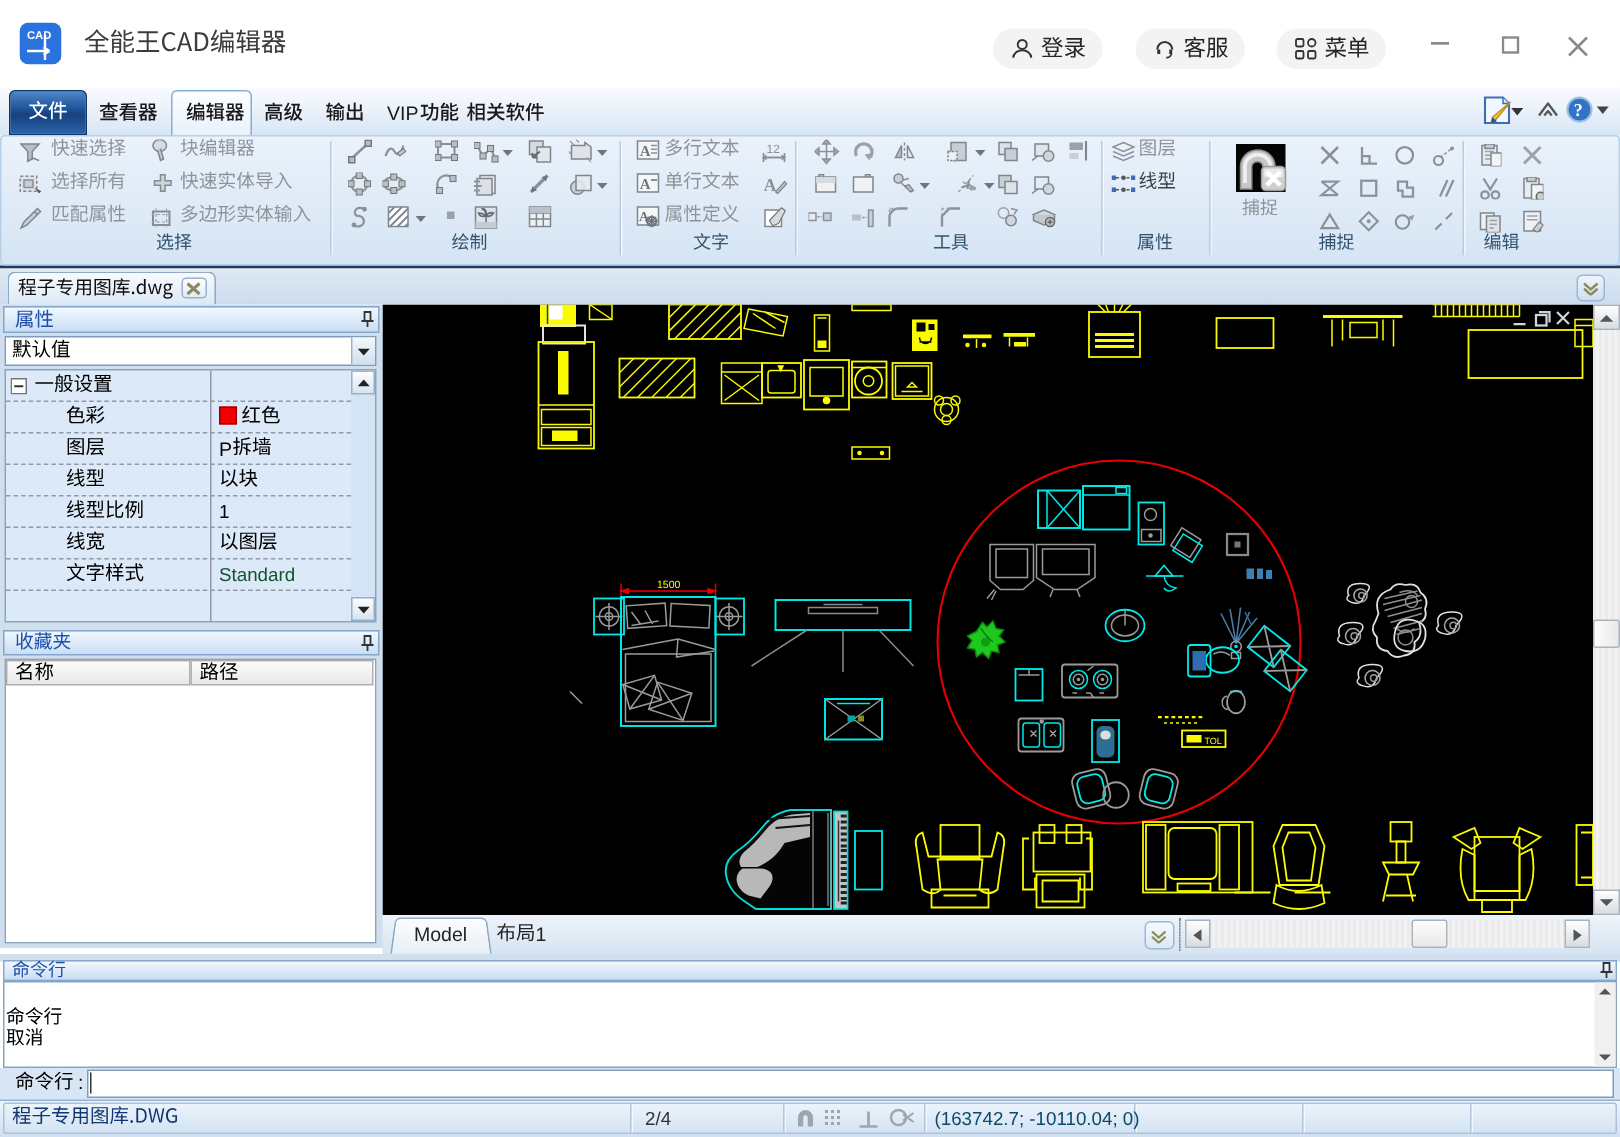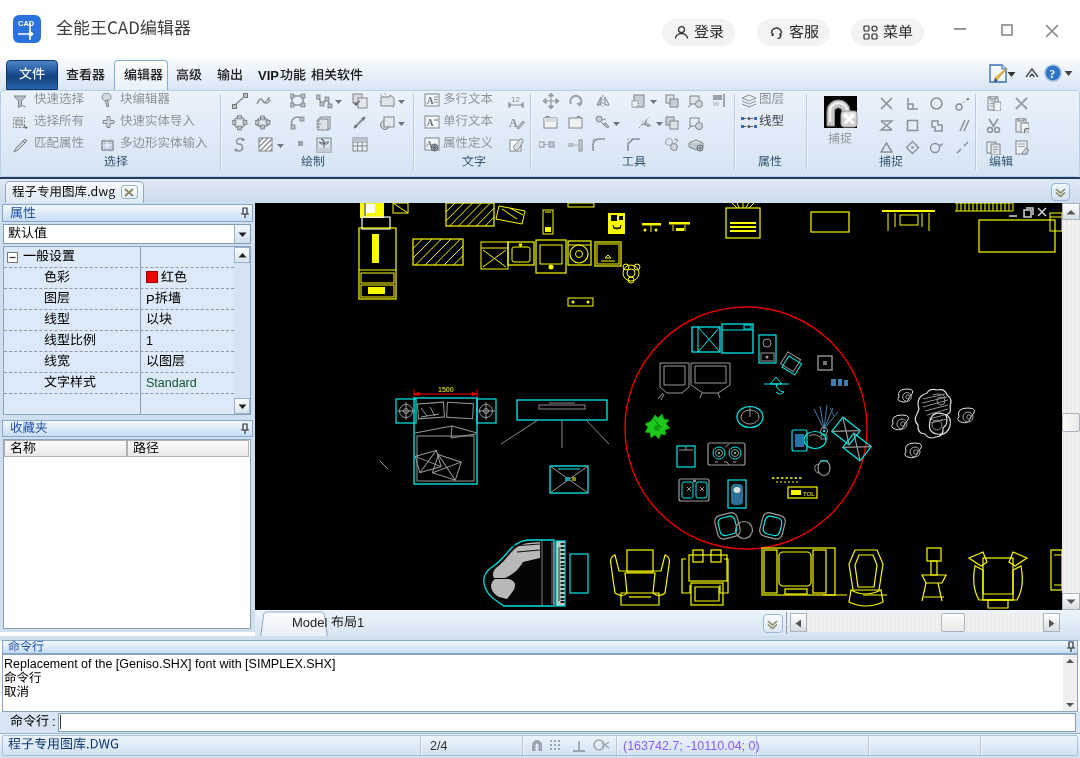--- a/index.html
+++ b/index.html
@@ -62,21 +62,21 @@
     </svg>
 <svg style="position:absolute;left:124px;top:68px;overflow:visible" width="39" height="17">
       <path transform="translate(0,11.4)" d="M0.5 -0.8 0.7 0.3C1.8 -0.1 3.2 -0.7 4.5 -1.3L4.3 -2.2C2.9 -1.7 1.4 -1.1 0.5 -0.8ZM0.8 -5.4C1 -5.5 1.3 -5.6 2.5 -5.8C2 -5 1.6 -4.4 1.4 -4.2C1.1 -3.7 0.8 -3.4 0.5 -3.3C0.6 -3.1 0.8 -2.5 0.9 -2.3C1.1 -2.5 1.6 -2.6 4.4 -3.3C4.4 -3.5 4.3 -4 4.3 -4.3L2.4 -3.9C3.3 -5 4.1 -6.4 4.8 -7.7L3.8 -8.3C3.6 -7.8 3.4 -7.3 3.1 -6.8L1.9 -6.7C2.6 -7.8 3.3 -9.3 3.8 -10.6L2.6 -11C2.2 -9.4 1.4 -7.8 1.1 -7.3C0.9 -6.9 0.7 -6.6 0.4 -6.5C0.5 -6.2 0.7 -5.7 0.8 -5.4ZM8.1 -4.4V-2.7H7.3V-4.4ZM8.9 -4.4H9.7V-2.7H8.9ZM7.8 -10.7C8 -10.4 8.1 -10 8.3 -9.6H5.3V-6.8C5.3 -4.8 5.2 -1.9 4 0.2C4.2 0.3 4.7 0.7 4.9 0.9C5.7 -0.5 6.1 -2.3 6.3 -4V1H7.3V-1.8H8.1V0.7H8.9V-1.8H9.7V0.7H10.4V-1.8H11.2V-0C11.2 0.1 11.2 0.1 11.1 0.1C11 0.1 10.8 0.1 10.6 0.1C10.7 0.3 10.8 0.7 10.8 1C11.3 1 11.6 1 11.9 0.8C12.1 0.7 12.2 0.4 12.2 -0V-5.4L11.2 -5.4H6.4L6.4 -6.4H12V-9.6H9.6C9.5 -10 9.2 -10.6 9 -11.1ZM10.4 -4.4H11.2V-2.7H10.4ZM6.4 -8.6H10.9V-7.4H6.4Z M20.3 -9.7H23.5V-8.6H20.3ZM19.2 -10.6V-7.7H24.6V-10.6ZM14 -4.2C14.1 -4.3 14.5 -4.4 15 -4.4H16.1V-2.7C15.1 -2.5 14.2 -2.4 13.5 -2.3L13.7 -1.1L16.1 -1.5V1.1H17.2V-1.8L18.5 -2L18.4 -3.1L17.2 -2.9V-4.4H18.2V-5.5H17.2V-7.4H16.1V-5.5H15.1C15.4 -6.3 15.7 -7.3 16 -8.3H18.4V-9.5H16.4C16.5 -9.9 16.5 -10.3 16.6 -10.8L15.4 -11C15.4 -10.5 15.3 -10 15.2 -9.5H13.6V-8.3H14.9C14.7 -7.4 14.4 -6.6 14.3 -6.3C14.1 -5.7 13.9 -5.3 13.6 -5.3C13.8 -5 13.9 -4.4 14 -4.2ZM23.4 -6V-5.1H20.4V-6ZM18.2 -1.1 18.4 -0 23.4 -0.4V1.1H24.5V-0.5L25.5 -0.6V-1.6L24.5 -1.5V-6H25.4V-7H18.4V-6H19.3V-1.2ZM23.4 -4.2V-3.2H20.4V-4.2ZM23.4 -2.3V-1.5L20.4 -1.2V-2.3Z M28.7 -9.4H30.6V-7.8H28.7ZM34.2 -9.4H36.2V-7.8H34.2ZM33.9 -6.3C34.4 -6.1 35 -5.8 35.4 -5.5H32.1C32.3 -5.9 32.5 -6.3 32.7 -6.7L31.8 -6.9V-10.4H27.6V-6.8H31.4C31.2 -6.4 31 -5.9 30.6 -5.5H26.6V-4.4H29.6C28.7 -3.7 27.7 -3.1 26.3 -2.6C26.6 -2.4 26.9 -1.9 27 -1.7L27.6 -1.9V1.1H28.8V0.7H30.6V1H31.8V-3H29.5C30.1 -3.4 30.7 -3.9 31.2 -4.4H33.5C34 -3.9 34.6 -3.4 35.2 -3H33.1V1.1H34.3V0.7H36.2V1H37.4V-1.9L37.9 -1.7C38.1 -2 38.4 -2.5 38.7 -2.7C37.4 -3 36 -3.7 35 -4.4H38.4V-5.5H36.1L36.5 -5.9C36.1 -6.2 35.5 -6.5 34.9 -6.8H37.4V-10.4H33.1V-6.8H34.4ZM28.8 -0.3V-1.9H30.6V-0.3ZM34.3 -0.3V-1.9H36.2V-0.3Z" fill="#1a1a1a"></path>
     </svg>
 <svg style="position:absolute;left:176px;top:68px;overflow:visible" width="26" height="17">
       <path transform="translate(0,11.4)" d="M3.8 -7.1H9.2V-6.2H3.8ZM2.6 -8V-5.3H10.5V-8ZM5.6 -10.8 6 -9.7H0.7V-8.6H12.2V-9.7H7.3C7.2 -10.1 7 -10.6 6.8 -11ZM1.2 -4.7V1.1H2.4V-3.7H10.6V-0.1C10.6 0 10.5 0.1 10.4 0.1C10.2 0.1 9.6 0.1 9 0.1C9.2 0.3 9.3 0.7 9.4 1C10.3 1 10.9 1 11.3 0.8C11.7 0.7 11.8 0.5 11.8 -0.1V-4.7ZM3.6 -3V0.4H4.8V-0.2H9.2V-3ZM4.8 -2.1H8.1V-1.1H4.8Z M13.5 -0.8 13.8 0.4C15.1 -0.1 16.7 -0.8 18.2 -1.4L18 -2.4C16.3 -1.8 14.6 -1.2 13.5 -0.8ZM18.2 -10.2V-9H19.6C19.4 -4.9 18.9 -1.6 17.2 0.4C17.5 0.5 18.1 0.9 18.3 1.1C19.3 -0.2 19.9 -2 20.3 -4.1C20.7 -3.2 21.2 -2.4 21.7 -1.7C21 -0.9 20.1 -0.3 19.2 0.2C19.5 0.4 19.9 0.8 20.1 1.1C20.9 0.7 21.7 0 22.5 -0.8C23.2 -0 23.9 0.6 24.8 1.1C25 0.8 25.4 0.3 25.6 0.1C24.7 -0.4 23.9 -0.9 23.2 -1.7C24.1 -3 24.8 -4.5 25.2 -6.4L24.4 -6.7L24.2 -6.7H23.1C23.4 -7.8 23.8 -9.1 24 -10.2ZM20.8 -9H22.5C22.2 -7.8 21.9 -6.5 21.6 -5.6H23.8C23.5 -4.5 23 -3.5 22.4 -2.6C21.6 -3.7 21 -5 20.6 -6.3C20.7 -7.1 20.7 -8.1 20.8 -9ZM13.7 -5.4C13.9 -5.5 14.2 -5.6 15.7 -5.8C15.2 -5 14.7 -4.4 14.5 -4.2C14 -3.7 13.7 -3.4 13.4 -3.3C13.6 -3 13.7 -2.4 13.8 -2.2C14.1 -2.4 14.6 -2.6 18 -3.6C18 -3.9 17.9 -4.3 17.9 -4.7L15.7 -4.1C16.6 -5.1 17.5 -6.4 18.2 -7.7L17.2 -8.3C17 -7.8 16.7 -7.3 16.4 -6.9L14.9 -6.7C15.7 -7.8 16.5 -9.2 17 -10.5L15.9 -11C15.4 -9.5 14.4 -7.8 14.1 -7.4C13.8 -6.9 13.6 -6.6 13.3 -6.6C13.5 -6.3 13.7 -5.7 13.7 -5.4Z" fill="#1a1a1a"></path>
     </svg>
 <svg style="position:absolute;left:217px;top:68px;overflow:visible" width="26" height="17">
       <path transform="translate(0,11.4)" d="M9.5 -5.8V-1.1H10.4V-5.8ZM11.1 -6.3V-0.2C11.1 -0.1 11.1 -0 10.9 -0C10.8 0 10.2 0 9.6 -0C9.8 0.3 9.9 0.7 9.9 1C10.7 1 11.3 0.9 11.6 0.8C12 0.6 12.1 0.3 12.1 -0.2V-6.3ZM0.9 -4.2C1 -4.3 1.4 -4.4 1.8 -4.4H2.8V-2.7C1.9 -2.5 1.1 -2.4 0.5 -2.3L0.8 -1.1L2.8 -1.6V1.1H3.8V-1.9L4.8 -2.1L4.7 -3.2L3.8 -3V-4.4H4.7V-5.5H3.8V-7.4H2.8V-5.5H1.8C2.1 -6.3 2.4 -7.3 2.7 -8.4H4.8V-9.5H2.9C3 -9.9 3.1 -10.3 3.2 -10.8L2 -11C2 -10.5 1.9 -10 1.8 -9.5H0.5V-8.4H1.6C1.4 -7.4 1.2 -6.5 1.1 -6.2C0.9 -5.6 0.7 -5.2 0.5 -5.2C0.7 -4.9 0.8 -4.4 0.9 -4.2ZM8.6 -11C7.7 -9.7 6 -8.5 4.5 -7.8C4.7 -7.5 5.1 -7.1 5.2 -6.9C5.5 -7 5.8 -7.2 6.1 -7.3V-6.8H11.1V-7.4C11.4 -7.3 11.7 -7.1 12 -6.9C12.1 -7.3 12.5 -7.7 12.7 -7.9C11.4 -8.4 10.2 -9.1 9.3 -10.2L9.6 -10.6ZM6.8 -7.8C7.5 -8.3 8.1 -8.8 8.6 -9.4C9.2 -8.8 9.8 -8.3 10.5 -7.8ZM7.9 -5.1V-4.3H6.3V-5.1ZM5.3 -6.1V1H6.3V-1.6H7.9V-0.1C7.9 0 7.8 0 7.7 0C7.6 0 7.3 0 6.9 0C7 0.3 7.2 0.7 7.2 1C7.8 1 8.2 1 8.5 0.8C8.8 0.7 8.9 0.4 8.9 -0.1V-6.1ZM6.3 -3.4H7.9V-2.5H6.3Z M14.2 -4.5V0.4H23.4V1.1H24.7V-4.5H23.4V-0.9H20.1V-5.2H24.2V-9.8H22.9V-6.4H20.1V-11H18.8V-6.4H16.2V-9.8H14.9V-5.2H18.8V-0.9H15.6V-4.5Z" fill="#1a1a1a"></path>
     </svg>
-<div class="abs" style="left:258px;top:68px;font-size:13px;font-weight:bold;color:#1a1a1a">VIP</div>
+<div class="abs" style="left:258px;top:68px;font-size:13px;font-weight:normal;color:#1a1a1a">VIP</div>
 <svg style="position:absolute;left:280px;top:68px;overflow:visible" width="26" height="17">
       <path transform="translate(0,11.4)" d="M0.4 -2.5 0.7 -1.2C2.1 -1.6 4 -2.1 5.8 -2.7L5.6 -3.8L3.6 -3.3V-8.3H5.4V-9.5H0.6V-8.3H2.4V-3C1.7 -2.8 1 -2.6 0.4 -2.5ZM7.6 -10.8C7.6 -9.8 7.6 -8.9 7.6 -8.1H5.6V-6.9H7.5C7.4 -3.8 6.7 -1.3 4 0.1C4.3 0.4 4.7 0.8 4.9 1.1C7.8 -0.6 8.6 -3.4 8.8 -6.9H11C10.8 -2.5 10.7 -0.8 10.3 -0.4C10.2 -0.2 10 -0.2 9.8 -0.2C9.5 -0.2 8.8 -0.2 8 -0.3C8.3 0.1 8.4 0.6 8.4 0.9C9.2 1 9.9 1 10.3 0.9C10.8 0.9 11.1 0.7 11.4 0.3C11.9 -0.3 12.1 -2.2 12.2 -7.5C12.2 -7.7 12.2 -8.1 12.2 -8.1H8.8C8.9 -8.9 8.9 -9.8 8.9 -10.8Z M17.8 -5.3V-4.4H15.4V-5.3ZM14.2 -6.3V1.1H15.4V-1.5H17.8V-0.2C17.8 -0.1 17.7 -0 17.6 -0C17.4 -0 16.9 -0 16.3 -0.1C16.5 0.3 16.7 0.7 16.7 1.1C17.5 1.1 18.1 1 18.5 0.9C18.9 0.7 19 0.4 19 -0.2V-6.3ZM15.4 -3.4H17.8V-2.4H15.4ZM24.1 -10.1C23.4 -9.7 22.4 -9.2 21.3 -8.9V-10.9H20.1V-6.8C20.1 -5.6 20.5 -5.2 21.9 -5.2C22.1 -5.2 23.6 -5.2 23.9 -5.2C25 -5.2 25.3 -5.7 25.5 -7.3C25.1 -7.4 24.6 -7.5 24.4 -7.7C24.3 -6.5 24.2 -6.3 23.8 -6.3C23.5 -6.3 22.2 -6.3 22 -6.3C21.4 -6.3 21.3 -6.4 21.3 -6.8V-7.9C22.6 -8.2 23.9 -8.7 24.9 -9.2ZM24.2 -4.3C23.5 -3.8 22.4 -3.3 21.4 -2.9V-4.9H20.1V-0.6C20.1 0.6 20.5 1 21.9 1C22.2 1 23.7 1 24 1C25.1 1 25.5 0.5 25.6 -1.3C25.3 -1.4 24.8 -1.5 24.5 -1.7C24.5 -0.3 24.4 -0.1 23.9 -0.1C23.5 -0.1 22.3 -0.1 22 -0.1C21.5 -0.1 21.4 -0.2 21.4 -0.6V-1.9C22.6 -2.3 24 -2.8 25 -3.3ZM14.1 -7.1C14.4 -7.2 14.9 -7.3 18.3 -7.6C18.4 -7.3 18.5 -7.1 18.5 -6.9L19.6 -7.3C19.4 -8.1 18.7 -9.3 18 -10.2L17 -9.8C17.3 -9.4 17.6 -8.9 17.8 -8.5L15.4 -8.3C15.9 -9 16.5 -9.8 16.9 -10.6L15.6 -11C15.2 -10 14.5 -9 14.3 -8.8C14.1 -8.5 13.9 -8.3 13.7 -8.3C13.8 -7.9 14 -7.3 14.1 -7.1Z" fill="#1a1a1a"></path>
     </svg>
 <svg style="position:absolute;left:311px;top:68px;overflow:visible" width="52" height="17">
       <path transform="translate(0,11.4)" d="M7.3 -6H10.9V-4H7.3ZM7.3 -7.1V-9.1H10.9V-7.1ZM7.3 -2.9H10.9V-0.9H7.3ZM6.1 -10.2V1H7.3V0.2H10.9V0.9H12.1V-10.2ZM2.6 -11V-8.2H0.6V-7.1H2.5C2.1 -5.4 1.2 -3.4 0.3 -2.4C0.5 -2.1 0.8 -1.6 0.9 -1.2C1.6 -2.1 2.2 -3.3 2.6 -4.7V1.1H3.8V-4.7C4.3 -4 4.8 -3.3 5 -2.9L5.7 -3.9C5.4 -4.2 4.3 -5.6 3.8 -6.1V-7.1H5.6V-8.2H3.8V-11Z M15.8 -10.4C16.3 -9.7 16.8 -8.9 17 -8.3H14.7V-7H18.9V-5.4L18.9 -5H13.8V-3.7H18.6C18.1 -2.4 16.9 -1.1 13.5 -0C13.9 0.3 14.3 0.8 14.4 1.1C17.6 0 19.1 -1.4 19.8 -2.8C20.9 -0.9 22.5 0.4 24.7 1C24.9 0.7 25.3 0.1 25.6 -0.2C23.3 -0.7 21.6 -2 20.6 -3.7H25.2V-5H20.3L20.3 -5.4V-7H24.5V-8.3H22.1C22.6 -8.9 23 -9.8 23.5 -10.5L22.1 -10.9C21.8 -10.1 21.3 -9 20.7 -8.3H17.4L18.2 -8.7C18 -9.3 17.4 -10.2 16.8 -10.9Z M33.6 -11C33.3 -9 32.8 -7.1 31.9 -5.9C32.2 -5.7 32.7 -5.4 32.9 -5.2C33.4 -5.9 33.8 -6.9 34.1 -7.9H37.2C37 -7.1 36.8 -6.1 36.7 -5.6L37.6 -5.3C37.9 -6.2 38.3 -7.6 38.5 -8.9L37.7 -9.1L37.6 -9H34.4C34.6 -9.6 34.7 -10.2 34.7 -10.8ZM34.5 -6.7V-6.1C34.5 -4.4 34.3 -1.7 31.7 0.3C31.9 0.5 32.4 0.8 32.6 1.1C34 0 34.8 -1.3 35.2 -2.5C35.8 -0.9 36.6 0.4 37.8 1.1C38 0.8 38.4 0.3 38.6 0.1C37 -0.8 36.1 -2.7 35.7 -4.9C35.7 -5.3 35.7 -5.7 35.7 -6.1V-6.7ZM27.2 -4.2C27.3 -4.3 27.7 -4.4 28.2 -4.4H29.5V-2.7C28.3 -2.5 27.3 -2.4 26.4 -2.3L26.7 -1.1L29.5 -1.5V1.1H30.6V-1.7L32.3 -2L32.2 -3.1L30.6 -2.9V-4.4H32.1V-5.5H30.6V-7.4H29.5V-5.5H28.3C28.7 -6.3 29.1 -7.3 29.5 -8.3H32.2V-9.5H29.8L30.2 -10.7L29 -10.9C28.9 -10.5 28.8 -10 28.6 -9.5H26.6V-8.3H28.3C27.9 -7.4 27.6 -6.6 27.5 -6.3C27.2 -5.7 27 -5.3 26.8 -5.3C26.9 -5 27.1 -4.4 27.2 -4.2Z M43.1 -4.6V-3.4H46.8V1.1H48V-3.4H51.5V-4.6H48V-7.2H50.9V-8.4H48V-10.8H46.8V-8.4H45.3C45.5 -8.9 45.6 -9.5 45.7 -10L44.5 -10.3C44.2 -8.6 43.7 -7 43 -5.9C43.3 -5.8 43.8 -5.5 44 -5.3C44.3 -5.8 44.6 -6.5 44.9 -7.2H46.8V-4.6ZM42.3 -10.9C41.7 -9 40.5 -7.1 39.3 -5.9C39.5 -5.6 39.9 -4.9 40 -4.6C40.4 -5 40.7 -5.4 41 -5.9V1.1H42.2V-7.7C42.7 -8.7 43.1 -9.6 43.5 -10.6Z" fill="#1a1a1a"></path>
     </svg>
 <svg class="abs" style="left:988px;top:62px;" width="26" height="24" viewBox="0 0 26 24">
       <path d="M2 3 h12 l4 4 v13 h-16 z" fill="#f2f7fd" stroke="#3a6fb5" stroke-width="1.4"></path>
 <path d="M14 3 l0 4 4 0" fill="#dce9f6" stroke="#3a6fb5" stroke-width="1"></path>
 <path d="M19 6 L9 18 l-3 2 1 -4 z" fill="#f3c433" stroke="#b88a1a" stroke-width="0.8"></path>
@@ -992,21 +992,21 @@
 <svg class="abs" style="left:1066px;top:209px;" width="10" height="6" viewBox="0 0 10 6">
       <path d="M0.5 5.5 L5 1 L9.5 5.5 z" fill="#555"></path>
     </svg>
 <div class="abs" style="left:1062px;top:593px;width:18px;height:17px;background:linear-gradient(#fefefe,#d8dde2);border:1px solid #a9b4bf"></div>
 <svg class="abs" style="left:1066px;top:599px;" width="10" height="6" viewBox="0 0 10 6">
       <path d="M0.5 0.5 L5 5 L9.5 0.5 z" fill="#555"></path>
     </svg>
 <div class="abs" style="left:1062px;top:413px;width:18px;height:19px;background:linear-gradient(90deg,#fdfdfd,#e8e8e8);border:1px solid #a9b4bf;border-radius:2px"></div>
 <div class="abs" style="left:255px;top:610px;width:825px;height:26px;background:linear-gradient(#eef4fa,#d6e4f2)"></div>
 <div class="abs" style="left:262px;top:611px;width:64px;height:24px;background:linear-gradient(#fdfdfe,#e8eff7);border:1px solid #8ea9c6;border-bottom:none;transform:perspective(12px) rotateX(3deg);border-radius:4px 4px 0 0"></div>
-<div class="abs" style="left:276px;top:615px;font-size:13px;color:#222;white-space:nowrap;margin-left:16px;">Model</div>
+<div class="abs" style="left:276px;top:615px;font-size:13px;color:#222;white-space:nowrap;">Model</div>
 <svg style="position:absolute;left:331px;top:615px;overflow:visible" width="26" height="17">
       <path transform="translate(0,11.4)" d="M5.2 -10.9C5 -10.3 4.8 -9.6 4.5 -8.9H0.8V-8H4.1C3.2 -6.3 2 -4.7 0.4 -3.6C0.6 -3.4 0.8 -3 1 -2.7C1.7 -3.2 2.3 -3.8 2.9 -4.5V-0.2H3.9V-4.7H6.6V1.1H7.6V-4.7H10.5V-1.4C10.5 -1.2 10.5 -1.2 10.3 -1.2C10 -1.2 9.3 -1.2 8.5 -1.2C8.6 -0.9 8.7 -0.6 8.8 -0.3C9.9 -0.3 10.6 -0.3 11 -0.5C11.4 -0.6 11.5 -0.9 11.5 -1.4V-5.6H10.5H7.6V-7.4H6.6V-5.6H3.8C4.3 -6.4 4.8 -7.1 5.1 -8H12.2V-8.9H5.6C5.8 -9.5 6 -10.1 6.2 -10.7Z M15 -10.2V-7.1C15 -5 14.8 -2 13.4 0.1C13.6 0.2 14 0.5 14.1 0.7C15.2 -0.9 15.7 -3 15.9 -4.9H23.9C23.7 -1.6 23.6 -0.3 23.3 -0C23.2 0.1 23 0.1 22.8 0.1C22.6 0.1 21.9 0.1 21.2 0.1C21.4 0.3 21.5 0.7 21.5 1C22.2 1 22.9 1 23.2 1C23.6 1 23.9 0.9 24.1 0.6C24.5 0.1 24.7 -1.3 24.9 -5.3C24.9 -5.5 24.9 -5.8 24.9 -5.8H15.9L16 -6.9H24V-10.2ZM16 -9.4H23V-7.7H16ZM17 -3.9V0.2H17.9V-0.5H22V-3.9ZM17.9 -3.1H21.1V-1.3H17.9Z" fill="#222222"></path>
     </svg>
 <div class="abs" style="left:357px;top:615px;font-size:13px;color:#222;white-space:nowrap;">1</div>
 <div class="abs" style="left:763px;top:614px;width:20px;height:19px;background:linear-gradient(#f6fafd,#dce8f3);border:1px solid #9cb8d8;border-radius:4px"></div>
 <svg class="abs" style="left:767px;top:620px;" width="11" height="9" viewBox="0 0 11 9">
       <path d="M1 1 L5.5 5 L10 1 M1 4.5 L5.5 8.5 L10 4.5" fill="none" stroke="#8a8a5a" stroke-width="1.5"></path>
     </svg>
 <div class="abs" style="left:786px;top:612px;width:1px;height:22px;background:#aab;border-left:1px dotted #889"></div>
 <div class="abs" style="left:790px;top:613px;width:270px;height:19px;background:#f0f0f0"></div>
@@ -1024,21 +1024,20 @@
 <div class="abs" style="left:941px;top:613px;width:24px;height:19px;background:linear-gradient(#fdfdfd,#e8e8e8);border:1px solid #a9b4bf;border-radius:2px"></div>
 <div class="abs" style="left:0px;top:636px;width:1080px;height:5px;background:#cfdfee"></div>
 <div class="abs" style="left:2px;top:640px;width:1076px;height:14px;background:linear-gradient(#f2f8fe,#c8ddf4);border:1px solid #86a7cc"></div>
 <svg style="position:absolute;left:8px;top:640px;overflow:visible" width="36" height="16">
       <path transform="translate(0,10.6)" d="M6.1 -10.2C4.9 -8.6 2.6 -7.1 0.4 -6.5C0.6 -6.3 0.8 -5.9 0.9 -5.6C1.8 -5.9 2.7 -6.3 3.6 -6.9V-6.1H8.4V-6.9C9.2 -6.4 10.1 -6 10.9 -5.7C11.1 -6 11.4 -6.3 11.6 -6.6C9.7 -7 7.7 -8.2 6.6 -9.4L6.8 -9.7ZM3.6 -6.9C4.5 -7.5 5.4 -8.1 6 -8.8C6.7 -8.1 7.5 -7.5 8.3 -6.9ZM1.5 -5.1V0H2.4V-1H5.2V-5.1ZM2.4 -4.3H4.3V-1.8H2.4ZM6.5 -5.1V1H7.3V-4.3H9.6V-1.7C9.6 -1.6 9.6 -1.5 9.4 -1.5C9.3 -1.5 8.7 -1.5 8 -1.5C8.1 -1.3 8.2 -0.9 8.3 -0.7C9.2 -0.7 9.8 -0.7 10.1 -0.8C10.4 -1 10.5 -1.2 10.5 -1.7V-5.1Z M16.8 -6.7C17.5 -6.2 18.3 -5.4 18.6 -4.8L19.3 -5.4C18.9 -5.9 18.1 -6.7 17.4 -7.2ZM14 -4.5V-3.7H20.5C19.9 -3 19 -2.1 18.2 -1.3C17.5 -1.7 16.9 -2.1 16.3 -2.4L15.7 -1.8C17 -1 18.7 0.2 19.6 1L20.2 0.3C19.9 -0 19.4 -0.4 18.9 -0.8C20.1 -1.9 21.4 -3.2 22.3 -4.2L21.6 -4.6L21.4 -4.5ZM18.1 -10.1C16.9 -8.4 14.6 -6.8 12.4 -5.9C12.7 -5.7 12.9 -5.4 13.1 -5.1C14.9 -6 16.7 -7.2 18 -8.7C19.4 -7.3 21.4 -5.9 23 -5.2C23.2 -5.4 23.5 -5.8 23.7 -6C22 -6.6 19.9 -8 18.6 -9.3L18.9 -9.7Z M29.2 -9.4V-8.5H35.1V-9.4ZM27.2 -10.1C26.6 -9.2 25.4 -8.1 24.4 -7.5C24.6 -7.3 24.8 -6.9 24.9 -6.7C26 -7.5 27.3 -8.7 28.1 -9.7ZM28.7 -6V-5.2H32.7V-0.2C32.7 -0 32.7 0 32.4 0.1C32.2 0.1 31.4 0.1 30.5 0C30.7 0.3 30.8 0.7 30.8 0.9C32 0.9 32.7 0.9 33.1 0.8C33.5 0.6 33.6 0.4 33.6 -0.2V-5.2H35.5V-6ZM27.7 -7.5C26.9 -6.1 25.5 -4.8 24.3 -3.9C24.5 -3.7 24.8 -3.3 24.9 -3.1C25.4 -3.5 25.8 -3.9 26.3 -4.4V1H27.2V-5.4C27.7 -6 28.2 -6.6 28.5 -7.2Z" fill="#1d4ea8"></path>
     </svg>
 <svg class="abs" style="left:1066px;top:641px;" width="10" height="12" viewBox="0 0 10 12">
       <path d="M3 1 h4 v6 h-4 z M1 7 h8 M5 7 v4" fill="none" stroke="#333" stroke-width="1.2"></path>
     </svg>
 <div class="abs" style="left:2px;top:654px;width:1076px;height:58px;background:#fff;border:1px solid #8aa4c0"></div>
-<div class="abs" style="left:4px;top:657px;font-size:12.5px;color:#000;white-space:nowrap;">Replacement of the [Geniso.SHX] font with [SIMPLEX.SHX]</div>
 <svg style="position:absolute;left:4px;top:671px;overflow:visible" width="38" height="16">
       <path transform="translate(0,11.0)" d="M6.3 -10.7C5.1 -9 2.7 -7.4 0.4 -6.8C0.6 -6.5 0.9 -6.1 1 -5.9C1.9 -6.2 2.8 -6.6 3.7 -7.1V-6.4H8.7V-7.2C9.6 -6.7 10.5 -6.2 11.4 -5.9C11.6 -6.2 11.9 -6.6 12.1 -6.8C10.1 -7.3 8 -8.5 6.8 -9.8L7.1 -10.1ZM3.8 -7.2C4.7 -7.8 5.6 -8.5 6.3 -9.2C6.9 -8.5 7.8 -7.8 8.7 -7.2ZM1.6 -5.3V0H2.5V-1H5.4V-5.3ZM2.5 -4.5H4.5V-1.9H2.5ZM6.7 -5.3V1H7.7V-4.5H10.1V-1.8C10.1 -1.6 10 -1.6 9.8 -1.6C9.7 -1.6 9.1 -1.6 8.3 -1.6C8.5 -1.3 8.6 -1 8.6 -0.7C9.6 -0.7 10.2 -0.7 10.5 -0.9C10.9 -1 11 -1.3 11 -1.8V-5.3Z M17.5 -7C18.2 -6.4 19 -5.6 19.4 -5.1L20.1 -5.6C19.7 -6.2 18.9 -7 18.2 -7.5ZM14.6 -4.7V-3.8H21.4C20.7 -3.1 19.8 -2.2 18.9 -1.4C18.3 -1.8 17.6 -2.2 17 -2.6L16.3 -1.9C17.7 -1 19.5 0.2 20.4 1.1L21.1 0.3C20.7 -0 20.2 -0.4 19.7 -0.8C20.9 -2 22.3 -3.4 23.2 -4.4L22.5 -4.8L22.3 -4.7ZM18.9 -10.6C17.6 -8.8 15.2 -7.1 12.9 -6.1C13.2 -5.9 13.5 -5.6 13.6 -5.4C15.5 -6.2 17.4 -7.5 18.8 -9C20.2 -7.6 22.3 -6.2 24 -5.4C24.1 -5.6 24.5 -6 24.7 -6.2C22.9 -6.9 20.7 -8.3 19.4 -9.7L19.7 -10.1Z M30.4 -9.8V-8.8H36.6V-9.8ZM28.3 -10.5C27.7 -9.6 26.5 -8.5 25.4 -7.8C25.6 -7.6 25.9 -7.2 26 -7C27.1 -7.8 28.4 -9.1 29.2 -10.1ZM29.9 -6.3V-5.4H34.1V-0.2C34.1 -0 34 0.1 33.8 0.1C33.5 0.1 32.7 0.1 31.8 0C31.9 0.3 32.1 0.7 32.1 1C33.4 1 34.1 1 34.5 0.8C34.9 0.7 35 0.4 35 -0.2V-5.4H36.9V-6.3ZM28.8 -7.8C28 -6.4 26.6 -5 25.3 -4C25.5 -3.8 25.8 -3.4 26 -3.2C26.4 -3.6 26.9 -4.1 27.4 -4.5V1H28.3V-5.6C28.9 -6.2 29.3 -6.9 29.7 -7.5Z" fill="#000000"></path>
     </svg>
 <svg style="position:absolute;left:4px;top:685px;overflow:visible" width="25" height="16">
       <path transform="translate(0,11.0)" d="M10.6 -8.2C10.3 -6.4 9.8 -4.7 9.1 -3.4C8.5 -4.8 8.1 -6.4 7.8 -8.2ZM6.3 -9.1V-8.2H7C7.3 -6 7.8 -4 8.6 -2.5C7.9 -1.2 7 -0.3 6 0.3C6.2 0.5 6.5 0.8 6.6 1C7.5 0.4 8.4 -0.5 9.1 -1.5C9.7 -0.5 10.5 0.3 11.4 0.9C11.6 0.7 11.9 0.3 12.1 0.2C11.1 -0.4 10.3 -1.3 9.6 -2.4C10.6 -4.1 11.3 -6.3 11.6 -9L11 -9.1L10.9 -9.1ZM0.5 -1.6 0.7 -0.7 4.5 -1.4V1H5.4V-1.5L6.5 -1.8L6.4 -2.6L5.4 -2.4V-9.1H6.3V-9.9H0.6V-9.1H1.4V-1.8ZM2.3 -9.1H4.5V-7.3H2.3ZM2.3 -6.5H4.5V-4.7H2.3ZM2.3 -3.9H4.5V-2.2L2.3 -1.9Z M23.3 -10.2C23 -9.4 22.4 -8.4 22 -7.8L22.8 -7.4C23.2 -8.1 23.8 -9 24.2 -9.8ZM16.9 -9.7C17.4 -9 17.9 -8 18.1 -7.4L19 -7.8C18.8 -8.4 18.2 -9.4 17.7 -10.1ZM13.6 -9.7C14.3 -9.3 15.3 -8.7 15.7 -8.2L16.3 -8.9C15.8 -9.4 14.9 -10 14.1 -10.4ZM13 -6.4C13.8 -6 14.7 -5.3 15.2 -4.9L15.8 -5.6C15.3 -6.1 14.3 -6.7 13.5 -7ZM13.4 0.3 14.2 0.9C14.8 -0.3 15.6 -1.9 16.2 -3.2L15.5 -3.8C14.8 -2.4 14 -0.7 13.4 0.3ZM18.2 -3.9H22.8V-2.5H18.2ZM18.2 -4.7V-6.1H22.8V-4.7ZM20.1 -10.5V-6.9H17.2V1H18.2V-1.7H22.8V-0.2C22.8 -0 22.7 0 22.5 0.1C22.3 0.1 21.7 0.1 21 0C21.1 0.3 21.2 0.7 21.2 0.9C22.2 0.9 22.8 0.9 23.2 0.8C23.6 0.6 23.7 0.3 23.7 -0.2V-6.9H21V-10.5Z" fill="#000000"></path>
     </svg>
 <div class="abs" style="left:1063px;top:655px;width:14px;height:56px;background:#f0f0f0"></div>
 <svg class="abs" style="left:1064px;top:657px;" width="12" height="8" viewBox="0 0 12 8">
       <path d="M2 6 L6 2 L10 6 z" fill="#555"></path>
     </svg>
@@ -1080,13 +1079,13 @@
         <rect x="10" y="9" width="2" height="2"></rect>
       </g>
     </svg>
 <svg class="abs" style="left:572px;top:740px;" width="14" height="12" viewBox="0 0 14 12">
       <path d="M7 1 v10 M1 11 h12" stroke="#9aa6b2" stroke-width="1.8"></path>
     </svg>
 <svg class="abs" style="left:592px;top:738px;" width="18" height="14" viewBox="0 0 18 14">
       <circle cx="7" cy="7" r="5" fill="none" stroke="#9aa6b2" stroke-width="1.6"></circle>
       <path d="M10 9 L17 4 M10 5 l7 5" stroke="#9aa6b2" stroke-width="1.4"></path>
     </svg>
-<div class="abs" style="left:623px;top:739px;font-size:12.5px;color:#8b5cf6;white-space:nowrap;">(163742.7; -10110.04; 0)</div>
+<div class="abs" style="left:623px;top:739px;font-size:12.5px;color:#0c4a6e;white-space:nowrap;">(163742.7; -10110.04; 0)</div>
 </div>
 </body></html>

